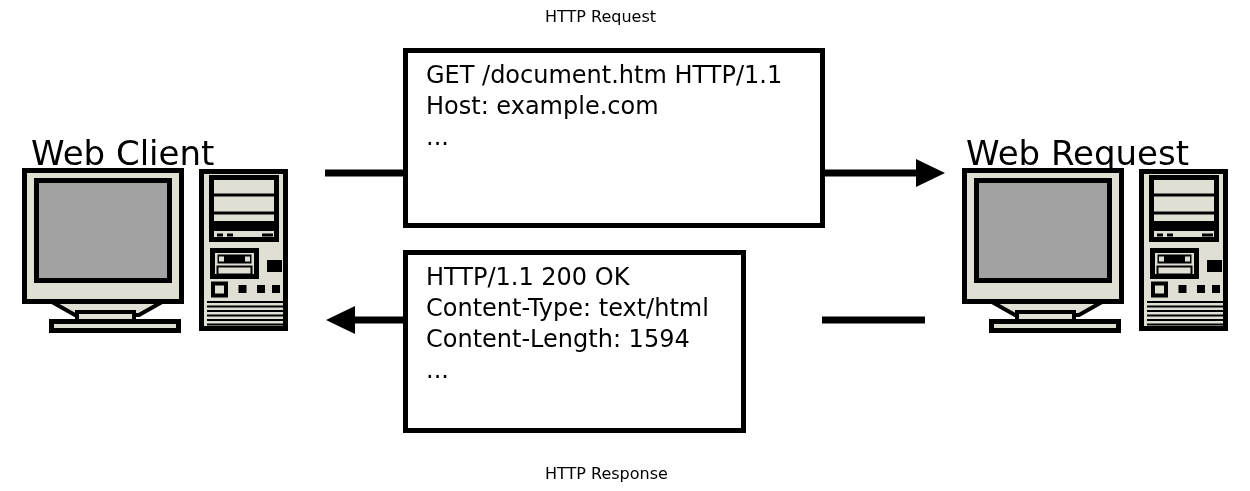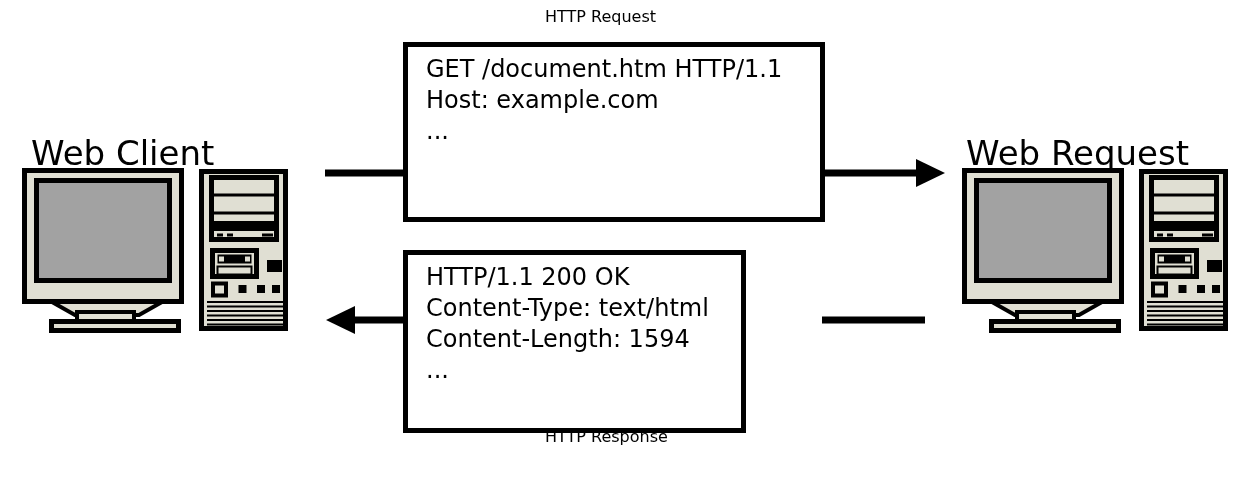--- a/index.html
+++ b/index.html
@@ -44,23 +44,23 @@
 
     <line class="conn-line" x1="351" y1="320" x2="406" y2="320"></line>
     <polygon class="conn-head" points="326,320 355,306 355,334"></polygon>
 
     <line class="conn-line" x1="822" y1="320" x2="925" y2="320"></line>
   </svg>
 
   <div class="abs big-label" style="left:31px;top:115px;">Web Client</div>
   <div class="abs big-label" style="left:966px;top:115px;">Web Request</div>
   <div class="abs flow-label" style="left:545px;top:8px;">HTTP Request</div>
-  <div class="abs flow-label" style="left:545px;top:428px;">HTTP Response</div>
+  <div class="abs flow-label" style="left:545px;top:465px;">HTTP Response</div>
 
-  <div class="abs msg-box" style="left:403px;top:42px;width:422px;height:180px;">
+  <div class="abs msg-box" style="left:403px;top:48px;width:422px;height:180px;">
     <div class="msg-line">GET /document.htm HTTP/1.1</div>
     <div class="msg-line">Host: example.com</div>
     <div class="msg-line">...</div>
   </div>
 
   <div class="abs msg-box" style="left:403px;top:250px;width:343px;height:183px;">
     <div class="msg-line">HTTP/1.1 200 OK</div>
     <div class="msg-line">Content-Type: text/html</div>
     <div class="msg-line">Content-Length: 1594</div>
     <div class="msg-line">...</div>

